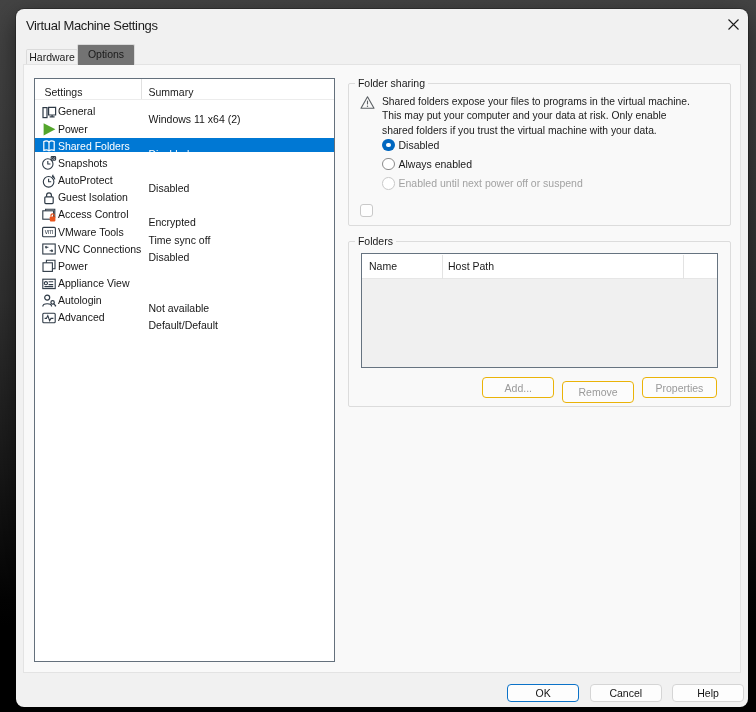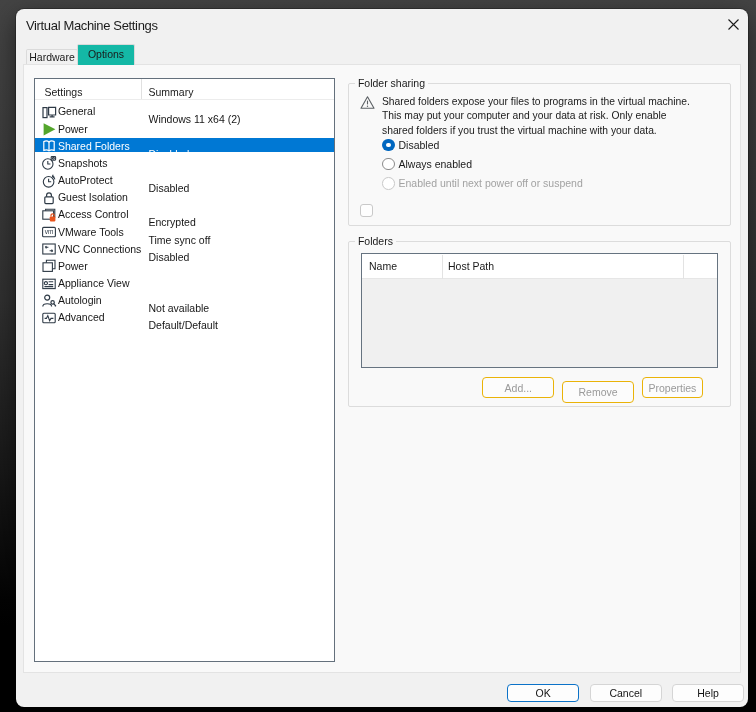--- a/index.html
+++ b/index.html
@@ -13,21 +13,21 @@
           box-shadow:0 0 0 1px rgba(0,0,0,0.25), 0 8px 26px rgba(0,0,0,0.5); }
   .abs { position:absolute; }
   .t   { position:absolute; font-size:10.5px; color:#1a1a1a; white-space:nowrap; line-height:13px; }
   #title { position:absolute; left:26px; top:17.5px; font-size:13px; letter-spacing:-0.35px; color:#1b1b1b; }
   
   #tabpage { position:absolute; left:23px; top:64px; width:718px; height:609px;
              background:#f9f9f9; border:1px solid #e3e3e3; }
   .tab { position:absolute; font-size:10.5px; color:#1a1a1a; text-align:center;
          border:1px solid #dadada; border-bottom:none; border-radius:2px 2px 0 0; }
   #tabhw  { left:26px; top:49px; width:52px; height:16px; background:#f1f1f1; line-height:15px; }
-  #tabopt { left:77px; top:44px; width:58px; height:21px; background:#14b8a6; line-height:19px; z-index:4; }
+  #tabopt { left:77px; top:44px; width:58px; height:21px; background:#737373; line-height:19px; z-index:4; }
   
   #list { position:absolute; left:34px; top:78px; width:301px; height:584px;
           background:#fff; border:1px solid #64707c; }
   #list .hl { position:absolute; left:0px; top:59.4px; width:299px; height:13.6px; background:#0078d4; }
   .ls { position:absolute; left:113.5px; font-size:10.5px; color:#161616; white-space:nowrap; line-height:13px;margin-top:8px; }
   .licon { position:absolute; left:5.5px; width:16px; height:16px; }
   .ltxt { position:absolute; left:22.9px; font-size:10.5px; color:#161616; white-space:nowrap; line-height:13px; }
   .hdrline { position:absolute; background:#ececec; }
   
   .grp { position:absolute; border:1px solid #dcdcdc; border-radius:2px; }
@@ -216,19 +216,19 @@
   <div id="flist">
     <div id="fhead"></div>
     <div class="t" style="left:7px;top:6px;">Name</div>
     <div class="t" style="left:86px;top:6px;">Host Path</div>
     <div class="hdrline" style="left:79.6px;top:1px;width:1px;height:23.6px;background:#e3e3e3;"></div>
     <div class="hdrline" style="left:320.8px;top:1px;width:1px;height:23.6px;background:#e3e3e3;"></div>
   </div>
 
   <div class="btn btn-dis" style="left:482.4px;top:376.5px;width:71.8px;height:21.5px;line-height:20px;">Add...</div>
   <div class="btn btn-dis" style="left:562.2px;top:381px;width:71.8px;height:21.5px;line-height:20px;">Remove</div>
-  <div class="btn btn-dis" style="left:641.9px;top:376.5px;width:61px;height:21.5px;line-height:20px;">Properties</div>
+  <div class="btn btn-dis" style="left:641.9px;top:376.5px;width:75px;height:21.5px;line-height:20px;">Properties</div>
 
   <div class="btn btn-n" style="left:507.3px;top:683.5px;width:71.7px;height:18px;line-height:16px;border:1.5px solid #0b72c8;">OK</div>
   <div class="btn btn-n" style="left:589.9px;top:683.5px;width:71.7px;height:18px;line-height:16px;">Cancel</div>
   <div class="btn btn-n" style="left:672.2px;top:683.5px;width:71.7px;height:18px;line-height:16px;">Help</div>
 
 </div>
 
 </body></html>

